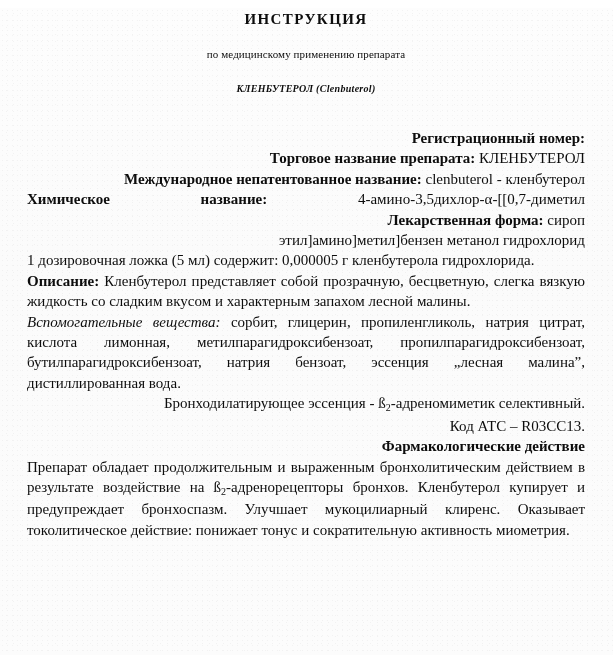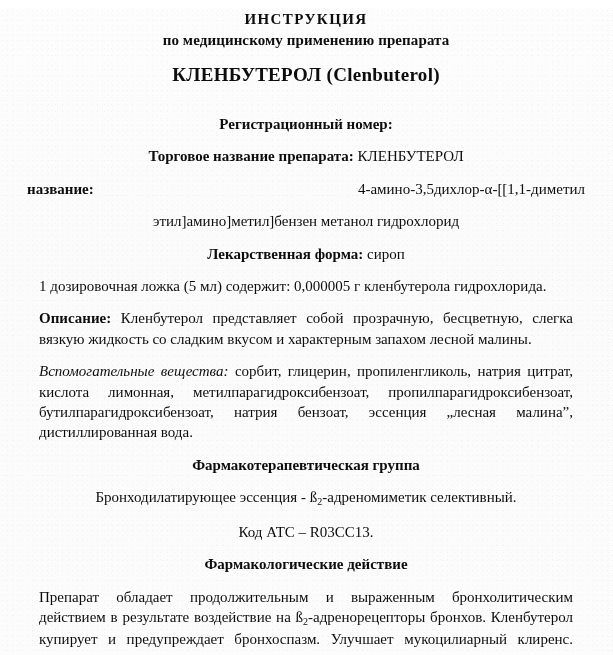--- a/index.html
+++ b/index.html
@@ -31,47 +31,48 @@
     text-align: center;
   }
   .doc-title {
     font-size: 15px;
     font-weight: bold;
     letter-spacing: 1.4px;
     margin: 8px 0 0 0;
     line-height: 22px;
   }
   .doc-subtitle {
-    font-size: 15px;
-    font-weight: bold;
+    font-size: 11px;
+    font-weight: normal;
     letter-spacing: 0.1px;
-    margin: 0 0 0 0;
+    margin: 14px 0 0 0;
     line-height: 20px;
   }
   .doc-product {
-    font-size: 19px;
+    font-size: 10px;
     font-weight: bold;
     letter-spacing: 0.3px;
     margin: 15px 0 0 0;
     line-height: 20px;
+    font-style: italic;
   }
 
   .body-block {
     margin-top: 29px;
   }
 
   p.line {
-    margin: 12px;
+    margin: 0;
     font-size: 15px;
     line-height: 20.4px;
-    text-align: center;
+    text-align: right;
     white-space: normal;
   }
   p.just {
-    margin: 12px;
+    margin: 0;
     font-size: 15px;
     line-height: 20.4px;
     text-align: justify;
     text-align-last: left;
   }
 
   .b { font-weight: bold; }
   .i { font-style: italic; }
 
   
@@ -118,51 +119,53 @@
 
     <p class="line">
       <span class="b">Регистрационный номер:</span>
     </p>
 
     <p class="line">
       <span class="b">Торговое название препарата:</span>
       <span>КЛЕНБУТЕРОЛ</span>
     </p>
 
+    <p class="line">
+      <span class="b">Международное непатентованное название:</span>
+      <span>clenbuterol - кленбутерол</span>
+    </p>
 
     <div class="stretch-label">
+      <span class="seg">Химическое</span>
       <span class="seg">название:</span>
-      <span class="tail">4-амино-3,5дихлор-α-[[1,1-диметил</span>
+      <span class="tail">4-амино-3,5дихлор-α-[[0,7-диметил</span>
     </div>
-
-    <p class="line">этил]амино]метил]бензен метанол гидрохлорид</p>
 
     <p class="line">
       <span class="b">Лекарственная форма:</span>
       <span>сироп</span>
     </p>
+
+    <p class="line">этил]амино]метил]бензен метанол гидрохлорид</p>
 
 
 
 
     <p class="just">1 дозировочная ложка (5 мл) содержит: 0,000005 г кленбутерола гидрохлорида.</p>
 
     <p class="just">
       <span class="b">Описание:</span>
       <span>Кленбутерол представляет собой прозрачную, бесцветную, слегка вязкую жидкость со сладким вкусом и характерным запахом лесной малины.</span>
     </p>
 
     <p class="just">
       <span class="i">Вспомогательные вещества:</span>
       <span>сорбит, глицерин, пропиленгликоль, натрия цитрат, кислота лимонная, метилпарагидроксибензоат, пропилпарагидроксибензоат, бутилпарагидроксибензоат, натрия бензоат, эссенция „лесная малина”, дистиллированная вода.</span>
     </p>
 
-    <p class="line">
-      <span class="b">Фармакотерапевтическая группа</span>
-    </p>
 
     <p class="line"><span>Бронходилатирующее эссенция - ß</span><sub>2</sub><span>-адреномиметик селективный.</span></p>
 
     <p class="line">Код АТС – R03CC13.</p>
 
     <p class="line">
       <span class="b">Фармакологические действие</span>
     </p>
 
 

